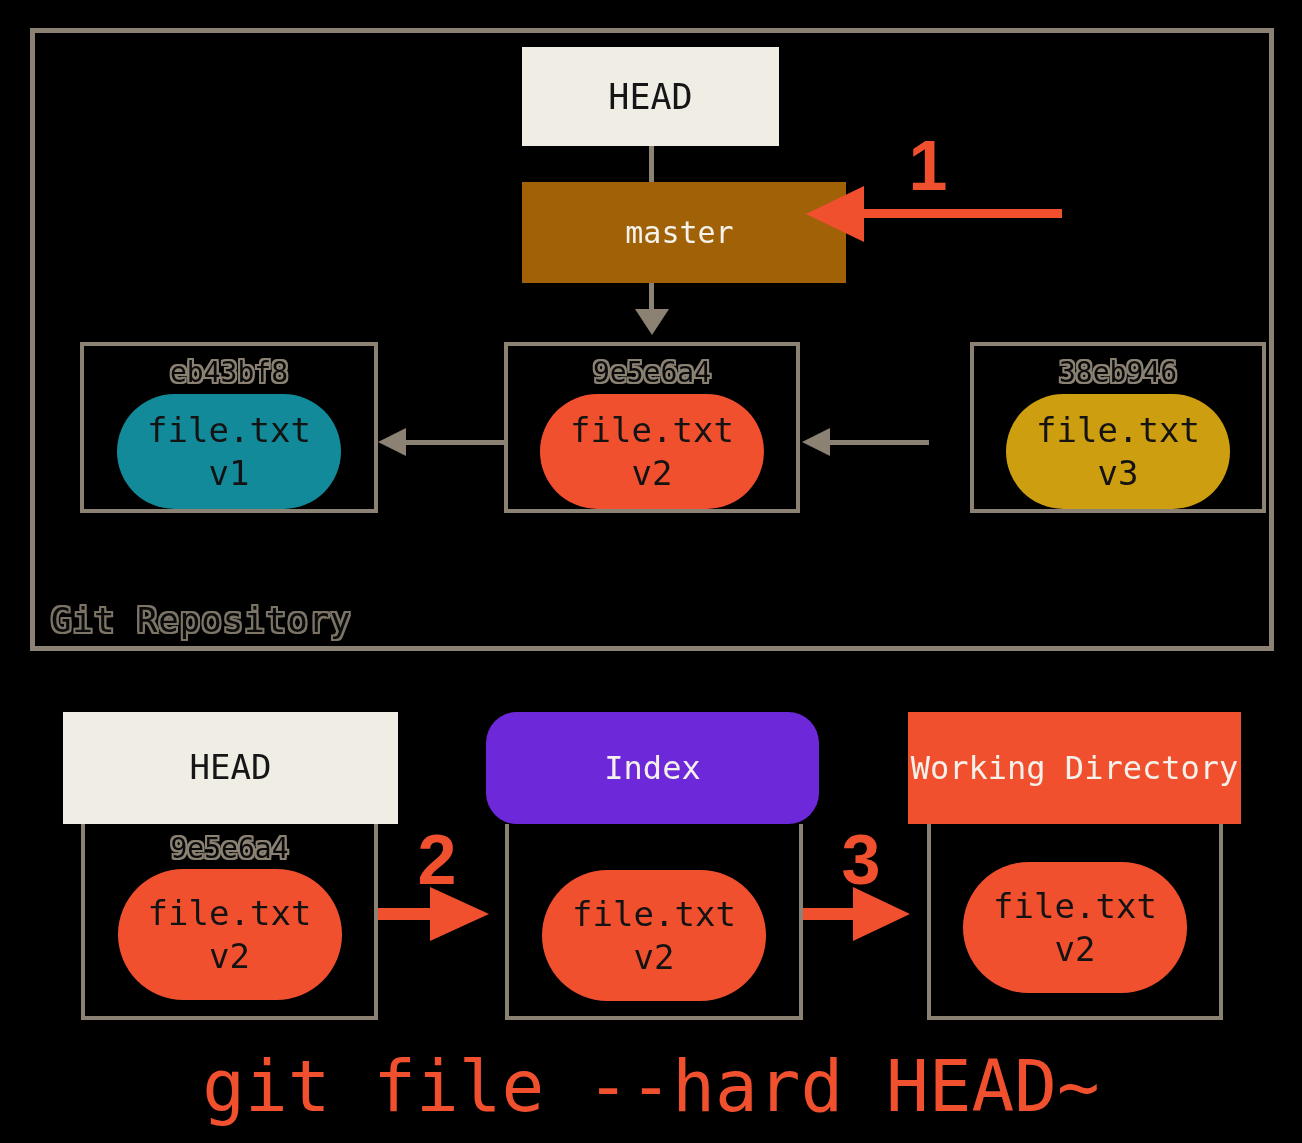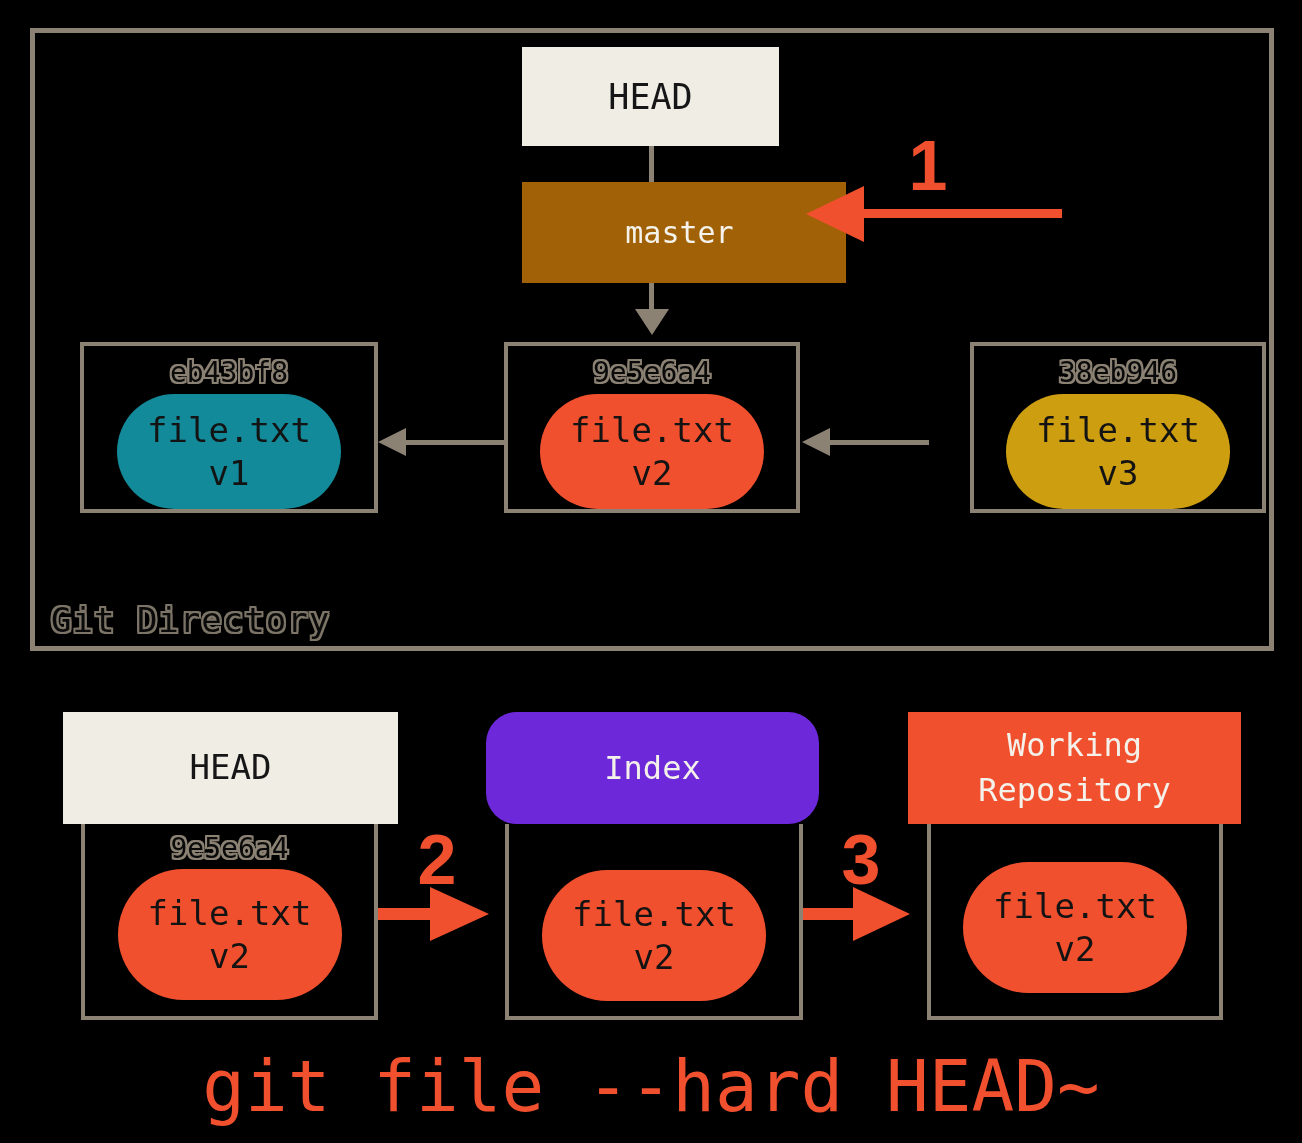--- a/index.html
+++ b/index.html
@@ -60,21 +60,21 @@
   #step3-head{left:853px;top:887px;width:0;height:0;border-top:27px solid transparent;border-bottom:27px solid transparent;border-left:57px solid #F1502F;}
   
   #caption{left:0;right:0;top:1048px;text-align:center;font-size:71px;line-height:1.1;}
 </style>
 </head>
 <body>
 
 <div id="stage">
 
   <div class="abs" id="repo-box">
-    <div class="abs" id="repo-label">Git Directory</div>
+    <div class="abs" id="repo-label">Git Repository</div>
   </div>
 
   <div class="abs" id="head-ref-box" style="background: rgb(239, 237, 228);">
     <span>HEAD</span>
   </div>
   <div class="abs" id="head-master-connector" style="background: rgb(139, 130, 116);"></div>
 
   <div class="abs" id="master-box" style="background: #a16207; padding-left: 47px;">
     <span>master</span>
   </div>
@@ -135,21 +135,21 @@
       <div>file.txt</div>
       <div>v2</div>
     </div>
   </div>
 
   <div class="abs step-digit" id="step3-digit" style="color: rgb(241, 80, 47);">3</div>
   <div class="abs" id="step3-shaft" style="background: rgb(241, 80, 47);"></div>
   <div class="abs" id="step3-head" style="border-left-color: rgb(241, 80, 47);"></div>
 
   <div class="abs area-header" id="area-wd-header" style="background: rgb(241, 80, 47); color: rgb(243, 241, 233);">
-    <span>Working Repository</span>
+    <span>Working Directory</span>
   </div>
   <div class="abs area-box" id="area-wd-box">
     <div class="area-pill" style="background: rgb(241, 80, 47);">
       <div>file.txt</div>
       <div>v2</div>
     </div>
   </div>
 
   <div class="abs" id="caption" style="color: rgb(241, 80, 47);">git file --hard HEAD~</div>
 

